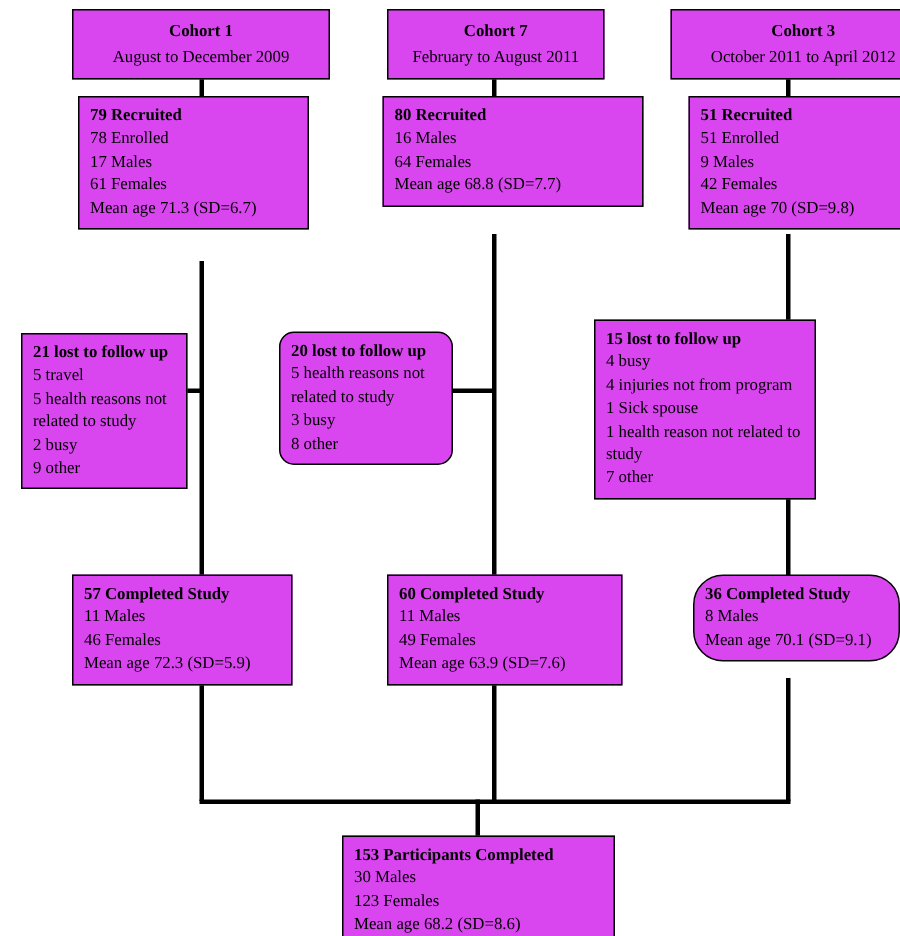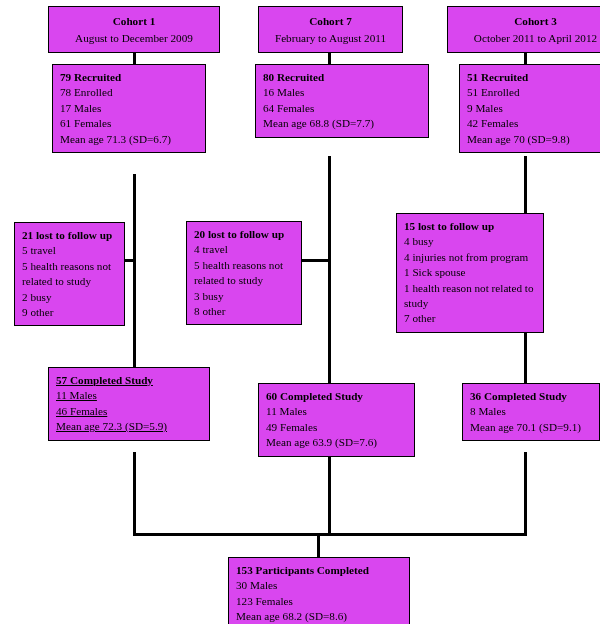--- a/index.html
+++ b/index.html
@@ -48,27 +48,27 @@
   #cohort2{left:258px; top:6px;  width:145px;}
   #cohort3{left:447px; top:6px;  width:177px;}
 
   
   #recruited1{left:52px;  top:64px; width:154px;}
   #recruited2{left:255px; top:64px; width:174px;}
   #recruited3{left:459px; top:64px; width:155px;}
 
   
   #lost1{left:2px;   top:222px; width:111px;margin-left:12px;}
-  #lost2{left:186px; top:221px; width:116px;}
+  #lost2{left:186px; top:221px; width:116px;border-radius:10px;}
   #lost3{left:372px; top:213px; width:148px;margin-left:24px;}
 
   
-  #completed1{left:48px;  top:367px; width:162px;text-decoration:underline;}
+  #completed1{left:48px;  top:383px; width:147px;}
   #completed2{left:258px; top:383px; width:157px;}
-  #completed3{left:462px; top:383px; width:138px;}
+  #completed3{left:462px; top:383px; width:138px;border-radius:20px;}
 
   
   #final{left:228px; top:557px; width:182px;}
 </style>
 </head>
 <body>
 
 <div id="flow">
 
   <div class="v" id="trunk1" style="top:47px;height:18px;"></div>
@@ -133,21 +133,20 @@
   <div class="box" id="lost1">
     <div class="hd">21 lost to follow up</div>
     <div class="ln">5 travel</div>
     <div class="ln">5 health reasons not related to study</div>
     <div class="ln">2 busy</div>
     <div class="ln">9 other</div>
   </div>
 
   <div class="box" id="lost2">
     <div class="hd">20 lost to follow up</div>
-    <div class="ln">4 travel</div>
     <div class="ln">5 health reasons not related to study</div>
     <div class="ln">3 busy</div>
     <div class="ln">8 other</div>
   </div>
 
   <div class="box" id="lost3">
     <div class="hd">15 lost to follow up</div>
     <div class="ln">4 busy</div>
     <div class="ln">4 injuries not from program</div>
     <div class="ln">1 Sick spouse</div>

